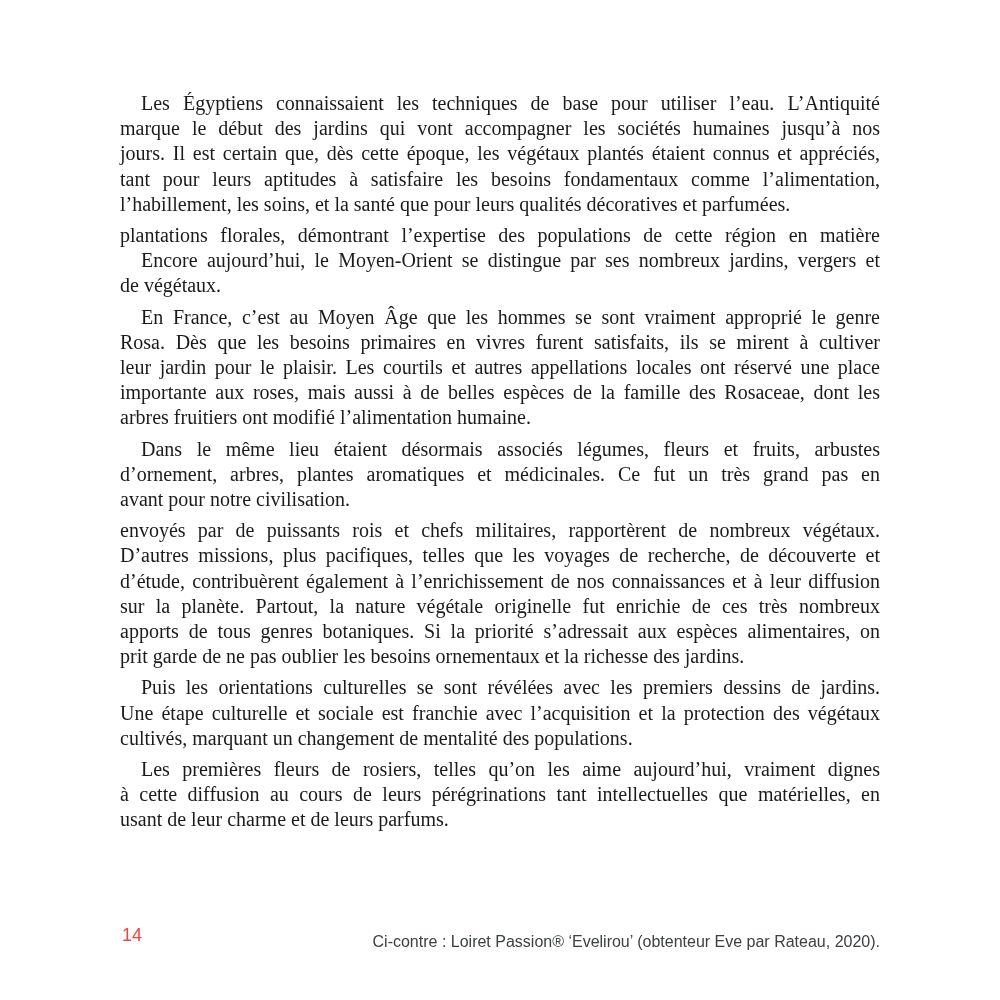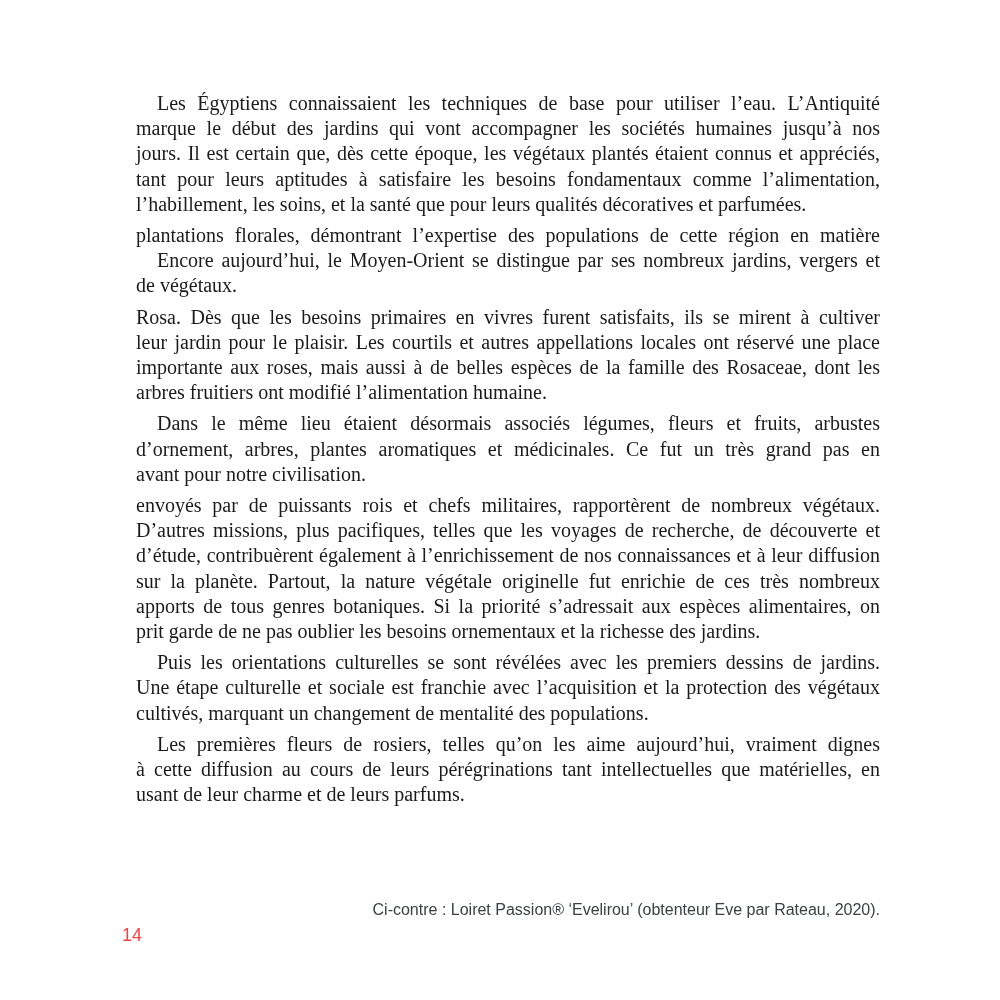--- a/index.html
+++ b/index.html
@@ -18,39 +18,39 @@
   }
   .body-text {
     position: absolute;
     left: 120px;
     top: 91px;
     width: 760px;
     font-size: 20px;
     line-height: 25.2px;
   }
   .para {
-    margin: 0 0 6px 16px;
+    margin: 0 0 6px 0;
   }
   .para:last-child { margin-bottom: 0; }
   .line {
     text-align: justify;
     text-align-last: justify;
   }
   .line.firstline {
     text-indent: 21px;
   }
   .line.lastline {
     text-align-last: left;
   }
   .it {
   }
   .caption {
     position: absolute;
     left: 120px;
-    top: 900px;
+    top: 932px;
     width: 760px;
     text-align: right;
     font-family: "Liberation Sans", sans-serif;
     font-size: 16px;
     line-height: 20px;
     color: #3c4043;
   }
   .page-number {
     position: absolute;
     left: 122px;
@@ -72,20 +72,21 @@
         <div class="line"><span>jours. Il est certain que, dès cette époque, les végétaux plantés étaient connus et appréciés,</span></div>
         <div class="line"><span>tant pour leurs aptitudes à satisfaire les besoins fondamentaux comme l’alimentation,</span></div>
         <div class="line lastline"><span>l’habillement, les soins, et la santé que pour leurs qualités décoratives et parfumées.</span></div>
       </div>
       <div class="para">
         <div class="line"><span>plantations florales, démontrant l’expertise des populations de cette région en matière</span></div>
         <div class="line firstline"><span>Encore aujourd’hui, le Moyen-Orient se distingue par ses nombreux jardins, vergers et</span></div>
         <div class="line lastline"><span>de végétaux.</span></div>
       </div>
       <div class="para">
+        <div class="line firstline"><span>En France, c’est au Moyen Âge que les hommes se sont vraiment approprié le genre</span></div>
         <div class="line"><span class="it">Rosa.</span><span> Dès que les besoins primaires en vivres furent satisfaits, ils se mirent à cultiver</span></div>
         <div class="line"><span>leur jardin pour le plaisir. Les courtils et autres appellations locales ont réservé une place</span></div>
         <div class="line"><span>importante aux roses, mais aussi à de belles espèces de la famille des </span><span class="it">Rosaceae</span><span>, dont les</span></div>
         <div class="line lastline"><span>arbres fruitiers ont modifié l’alimentation humaine.</span></div>
       </div>
       <div class="para">
         <div class="line firstline"><span>Dans le même lieu étaient désormais associés légumes, fleurs et fruits, arbustes</span></div>
         <div class="line"><span>d’ornement, arbres, plantes aromatiques et médicinales. Ce fut un très grand pas en</span></div>
         <div class="line lastline"><span>avant pour notre civilisation.</span></div>
       </div>

